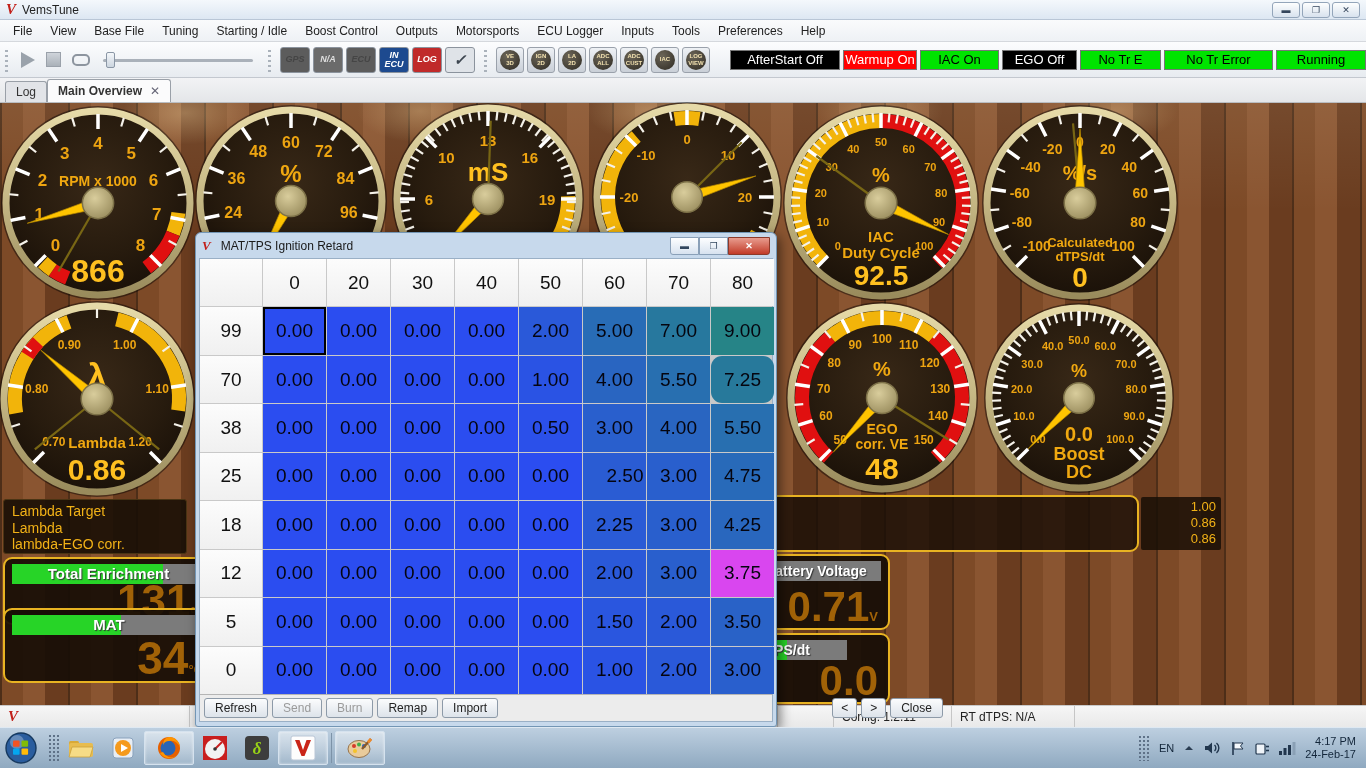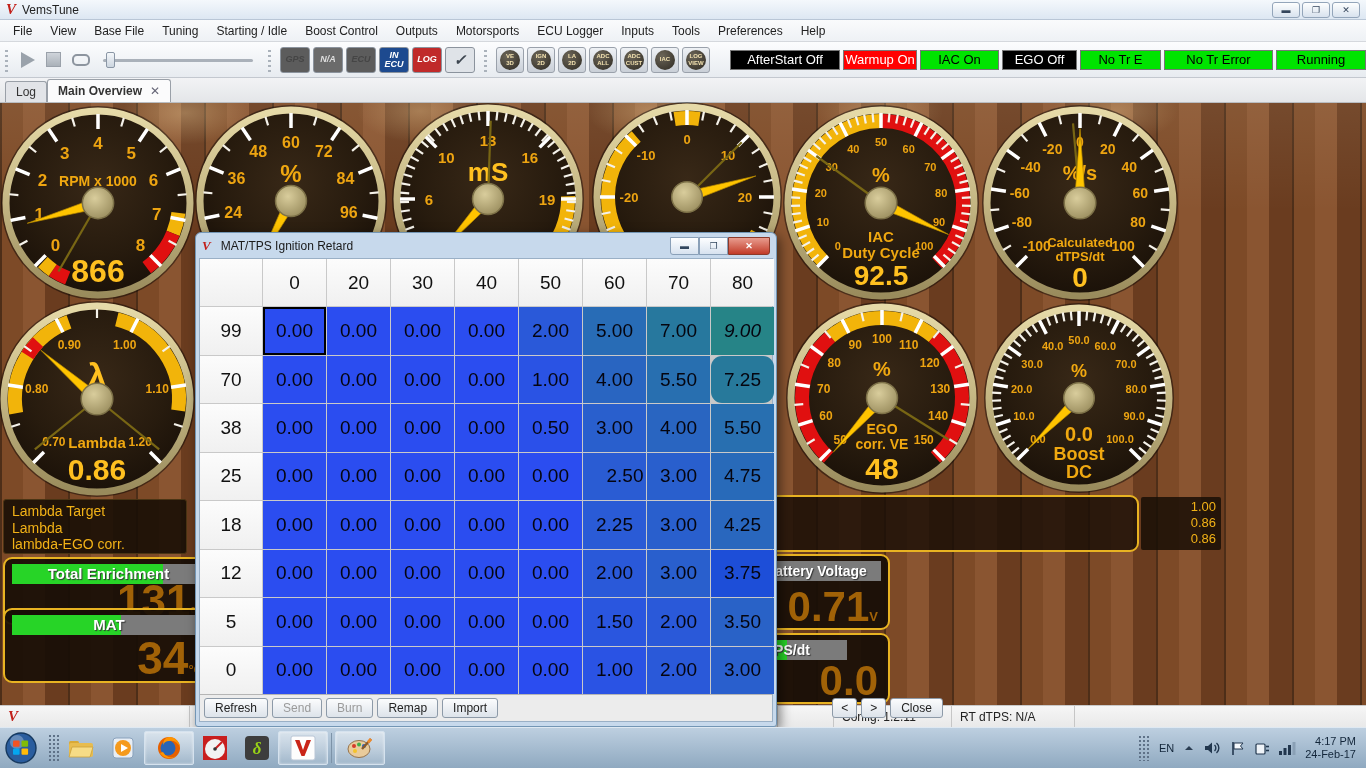--- a/index.html
+++ b/index.html
@@ -862,21 +862,21 @@
           <div class="hcell">70</div>
           <div class="hcell">80</div>
           <div class="hcell">99</div>
           <div class="ccell sel" style="background: rgb(43, 77, 240);">0.00</div>
           <div class="ccell" style="background: rgb(43, 77, 240);">0.00</div>
           <div class="ccell" style="background: rgb(43, 77, 240);">0.00</div>
           <div class="ccell" style="background: rgb(43, 77, 240);">0.00</div>
           <div class="ccell" style="background: rgb(42, 89, 217);">2.00</div>
           <div class="ccell" style="background: rgb(40, 108, 182);">5.00</div>
           <div class="ccell" style="background: rgb(39, 120, 158);">7.00</div>
-          <div class="ccell" style="background: rgb(38, 132, 135); font-style: italic;">9.00</div>
+          <div class="ccell" style="background: rgb(38, 132, 135);">9.00</div>
           <div class="hcell">70</div>
           <div class="ccell" style="background: rgb(43, 77, 240);">0.00</div>
           <div class="ccell" style="background: rgb(43, 77, 240);">0.00</div>
           <div class="ccell" style="background: rgb(43, 77, 240);">0.00</div>
           <div class="ccell" style="background: rgb(43, 77, 240);">0.00</div>
           <div class="ccell" style="background: rgb(42, 83, 228);">1.00</div>
           <div class="ccell" style="background: rgb(41, 101, 193);">4.00</div>
           <div class="ccell" style="background: rgb(40, 111, 176);">5.50</div>
           <div class="ccell" style="background: rgb(39, 121, 155); border-radius: 11px;">7.25</div>
           <div class="hcell">38</div>
@@ -907,21 +907,21 @@
           <div class="ccell" style="background: rgb(41, 95, 205);">3.00</div>
           <div class="ccell" style="background: rgb(41, 103, 190);">4.25</div>
           <div class="hcell">12</div>
           <div class="ccell" style="background: rgb(43, 77, 240);">0.00</div>
           <div class="ccell" style="background: rgb(43, 77, 240);">0.00</div>
           <div class="ccell" style="background: rgb(43, 77, 240);">0.00</div>
           <div class="ccell" style="background: rgb(43, 77, 240);">0.00</div>
           <div class="ccell" style="background: rgb(43, 77, 240);">0.00</div>
           <div class="ccell" style="background: rgb(42, 89, 217);">2.00</div>
           <div class="ccell" style="background: rgb(41, 95, 205);">3.00</div>
-          <div class="ccell" style="background: #1d4ed8;">3.75</div>
+          <div class="ccell" style="background: #d946ef;">3.75</div>
           <div class="hcell">5</div>
           <div class="ccell" style="background: rgb(43, 77, 240);">0.00</div>
           <div class="ccell" style="background: rgb(43, 77, 240);">0.00</div>
           <div class="ccell" style="background: rgb(43, 77, 240);">0.00</div>
           <div class="ccell" style="background: rgb(43, 77, 240);">0.00</div>
           <div class="ccell" style="background: rgb(43, 77, 240);">0.00</div>
           <div class="ccell" style="background: rgb(42, 86, 223);">1.50</div>
           <div class="ccell" style="background: rgb(42, 89, 217);">2.00</div>
           <div class="ccell" style="background: rgb(41, 98, 199);">3.50</div>
           <div class="hcell">0</div>

